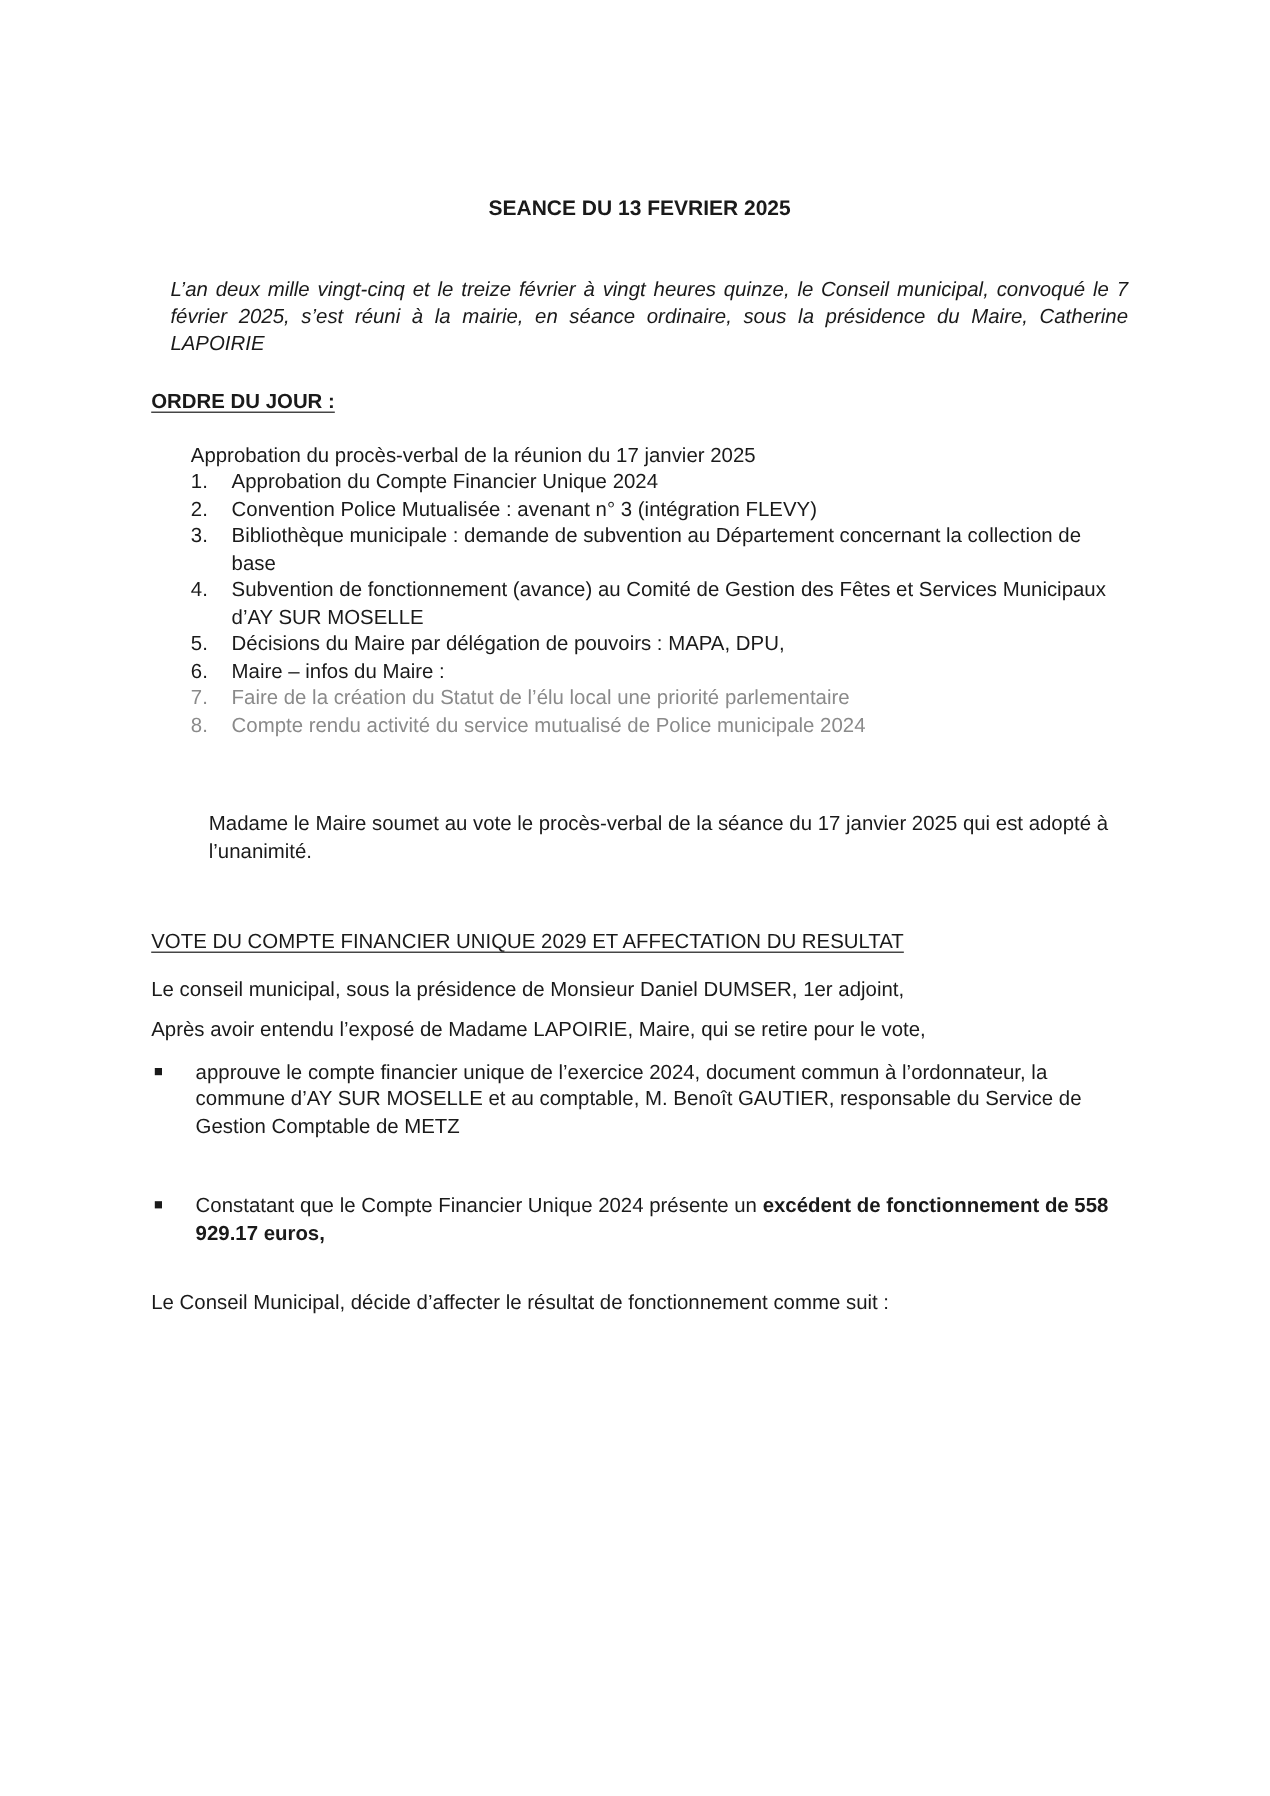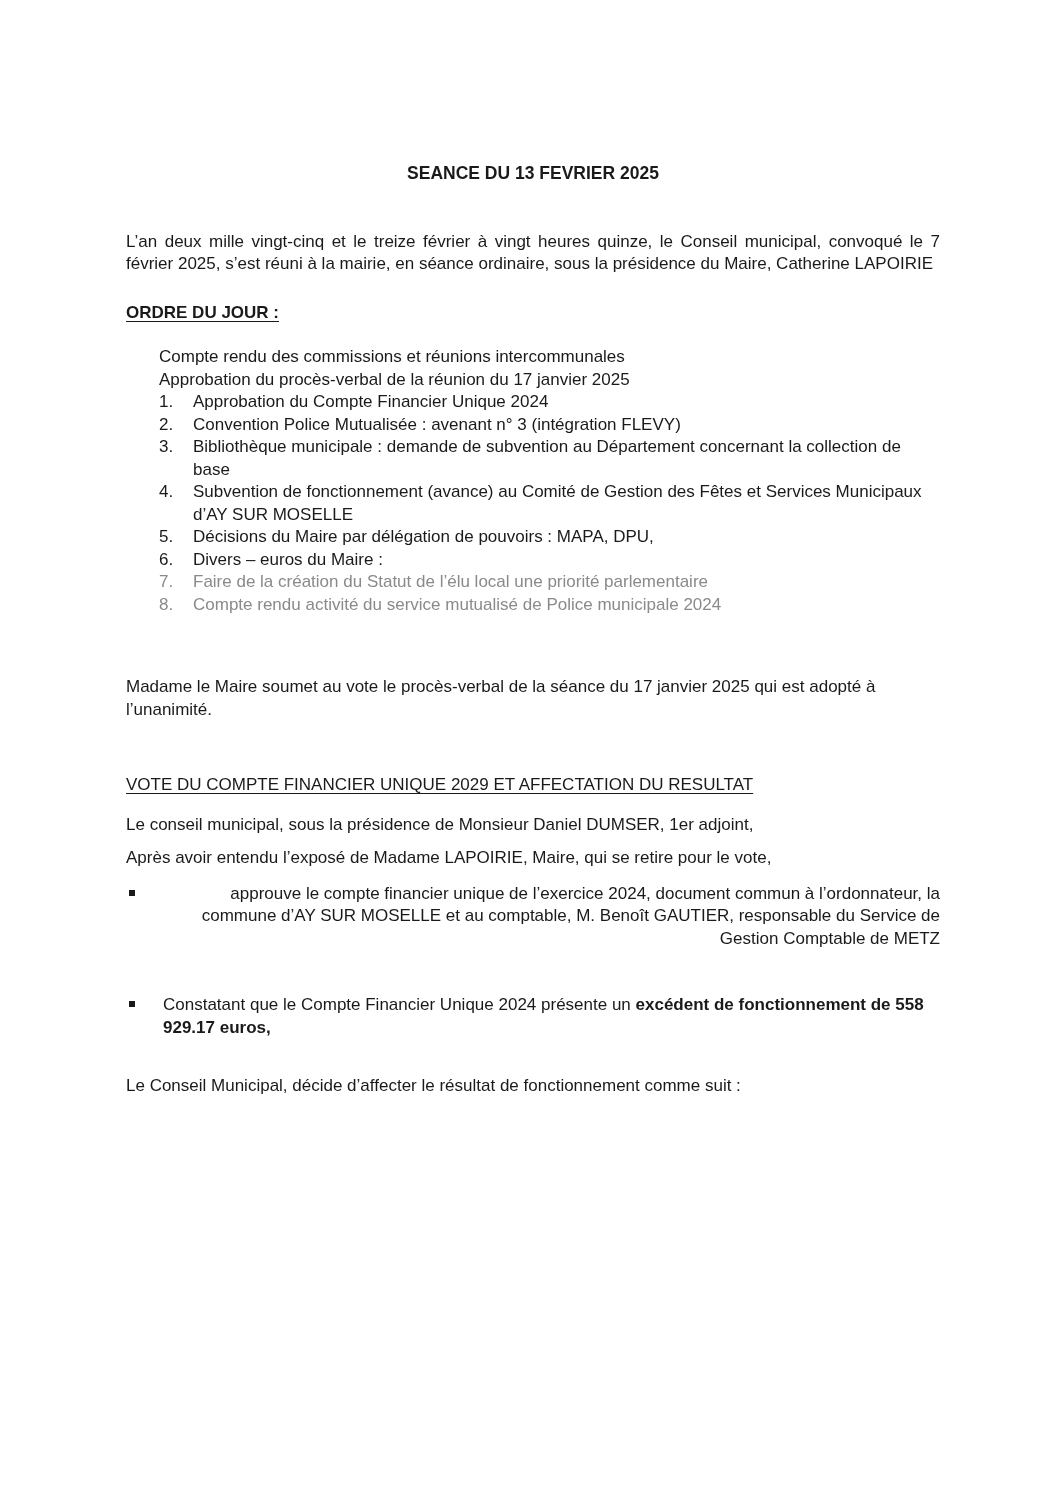--- a/index.html
+++ b/index.html
@@ -22,79 +22,80 @@
     overflow:hidden;
   }
   p{margin:0;}
   .title{
     text-align:center;
     font-weight:bold;
     font-size:17.5px;
     margin:0 0 46px 0;
   }
   .preamble{
+    font-style:italic;
     text-align:justify;
     margin-bottom:26px;
+    margin-left:16px;
   }
   .presents{margin-bottom:27px;}
   .absents{margin-bottom:42px;}
   .secretaire{margin-bottom:37px;}
   .u{text-decoration:underline;text-underline-offset:3px;}
   .sec-text{padding-left:6px;}
   .ordre-heading{
     font-weight:bold;
     text-decoration:underline;
     text-underline-offset:3px;
     margin-bottom:22px;
   }
   .list{
     padding-left:33px;
     margin-bottom:60px;
   }
   .li{display:flex;}
   .li .num{flex:none;width:34px;}
   .li .txt{flex:1;}
   .muted{color:var(--muted);}
-  .pv{margin-bottom:53px;}
+  .pv{margin-bottom:53px;margin-left:48px;}
   .vote-heading{
     text-decoration:underline;
     text-underline-offset:3px;
     margin-bottom:17px;
   }
   .p-std{margin-bottom:11px;}
   .p-std2{margin-bottom:13px;}
   .bullet{display:flex;}
   .bullet .glyph-col{flex:none;width:37px;padding-top:7px;}
   .bullet-icon{
     display:block;
     width:6px;height:6px;
     background:currentColor;
     margin-left:3px;
   }
   .bullet .txt{flex:1;}
-  .bullet1{margin-bottom:44px;text-align:right;}
+  .bullet1{margin-bottom:44px;}
   .bullet2{margin-bottom:36px;justify-content:space-between;}
   .b{font-weight:bold;}
 </style>
 </head>
 <body>
 
 <div class="page">
 
   <div class="title">SEANCE DU 13 FEVRIER 2025</div>
 
   <p class="preamble">L’an deux mille vingt-cinq et le treize février à vingt heures quinze, le Conseil municipal, convoqué le 7 février 2025, s’est réuni à la mairie, en séance ordinaire, sous la présidence du Maire, Catherine LAPOIRIE</p>
 
 
 
 
   <p class="ordre-heading">ORDRE DU JOUR :</p>
 
   <div class="list">
-    <div>Compte rendu des commissions et réunions intercommunales</div>
     <div>Approbation du procès-verbal de la réunion du 17 janvier 2025</div>
     <div class="li">
         <span class="num">1.</span>
         <span class="txt">Approbation du Compte Financier Unique 2024</span>
       </div>
     <div class="li">
         <span class="num">2.</span>
         <span class="txt">Convention Police Mutualisée : avenant n° 3 (intégration FLEVY)</span>
       </div>
     <div class="li">
@@ -104,21 +105,21 @@
     <div class="li">
         <span class="num">4.</span>
         <span class="txt">Subvention de fonctionnement (avance) au Comité de Gestion des Fêtes et Services Municipaux d’AY SUR MOSELLE</span>
       </div>
     <div class="li">
         <span class="num">5.</span>
         <span class="txt">Décisions du Maire par délégation de pouvoirs : MAPA, DPU,</span>
       </div>
     <div class="li">
         <span class="num">6.</span>
-        <span class="txt">Divers – euros du Maire :</span>
+        <span class="txt">Maire – infos du Maire :</span>
       </div>
     <div class="li muted">
         <span class="num">7.</span>
         <span class="txt">Faire de la création du Statut de l’élu local une priorité parlementaire</span>
       </div>
     <div class="li muted">
         <span class="num">8.</span>
         <span class="txt">Compte rendu activité du service mutualisé de Police municipale 2024</span>
       </div>
   </div>

